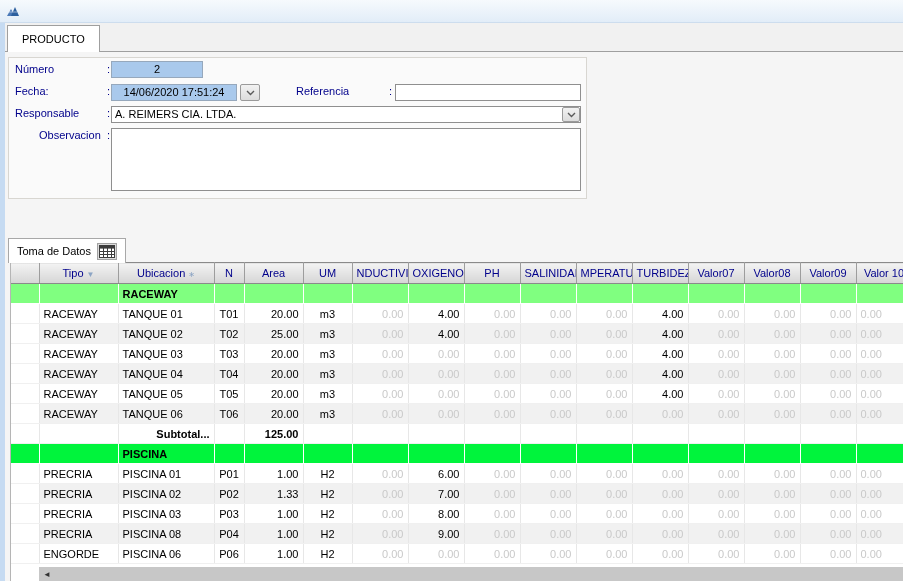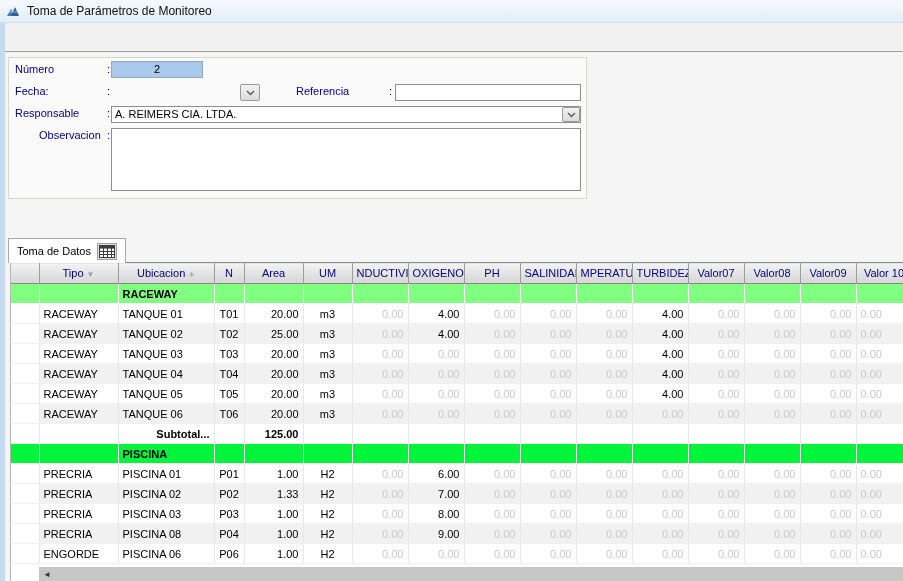--- a/index.html
+++ b/index.html
@@ -103,36 +103,39 @@
 <div>
 
   <div class="titlebar">
     <span style="display:inline-flex;">
       <svg width="15" height="12" viewBox="0 0 15 12">
         <path d="M1 11 L5 4 L9 11 Z" fill="#4a79b8"></path>
         <path d="M5 11 L9 2 L13 11 Z" fill="#2c5f9e"></path>
         <path d="M3 7 L11 7" stroke="#ffffff" stroke-width="1" opacity="0.5"></path>
       </svg>
     </span>
-    <span>Toma de Parámetros de Monitoreo</span>
   </div>
 
   <div class="left-strip"></div>
 
   <div class="tabstrip">
+    <div class="tab tab-active">
+      <span>PRODUCTO</span>
+    </div>
   </div>
 
   <div class="form-panel">
 
     <span class="f-label" style="left:6px;top:5px;">Número</span>
     <span class="f-colon" style="top:5px;">:</span>
     <div class="field field-blue" style="left:102px;top:3px;width:92px;">2</div>
 
     <span class="f-label" style="left:6px;top:27px;">Fecha:</span>
     <span class="f-colon" style="top:27px;">:</span>
+    <div class="field field-blue" style="left:102px;top:26px;width:126px;">14/06/2020 17:51:24</div>
     <div class="combo-btn" style="left:231px;top:26px;">
       <span style="display:inline-flex;">
         <svg width="9" height="6" viewBox="0 0 9 6">
             <polyline points="1,1 4.5,4.5 8,1" fill="none" stroke="#5a5a5a" stroke-width="1.4"></polyline>
           </svg>
       </span>
     </div>
 
     <span class="f-label" style="left:287px;top:27px;">Referencia</span>
     <span class="f-colon" style="left:380px;top:27px;">:</span>

